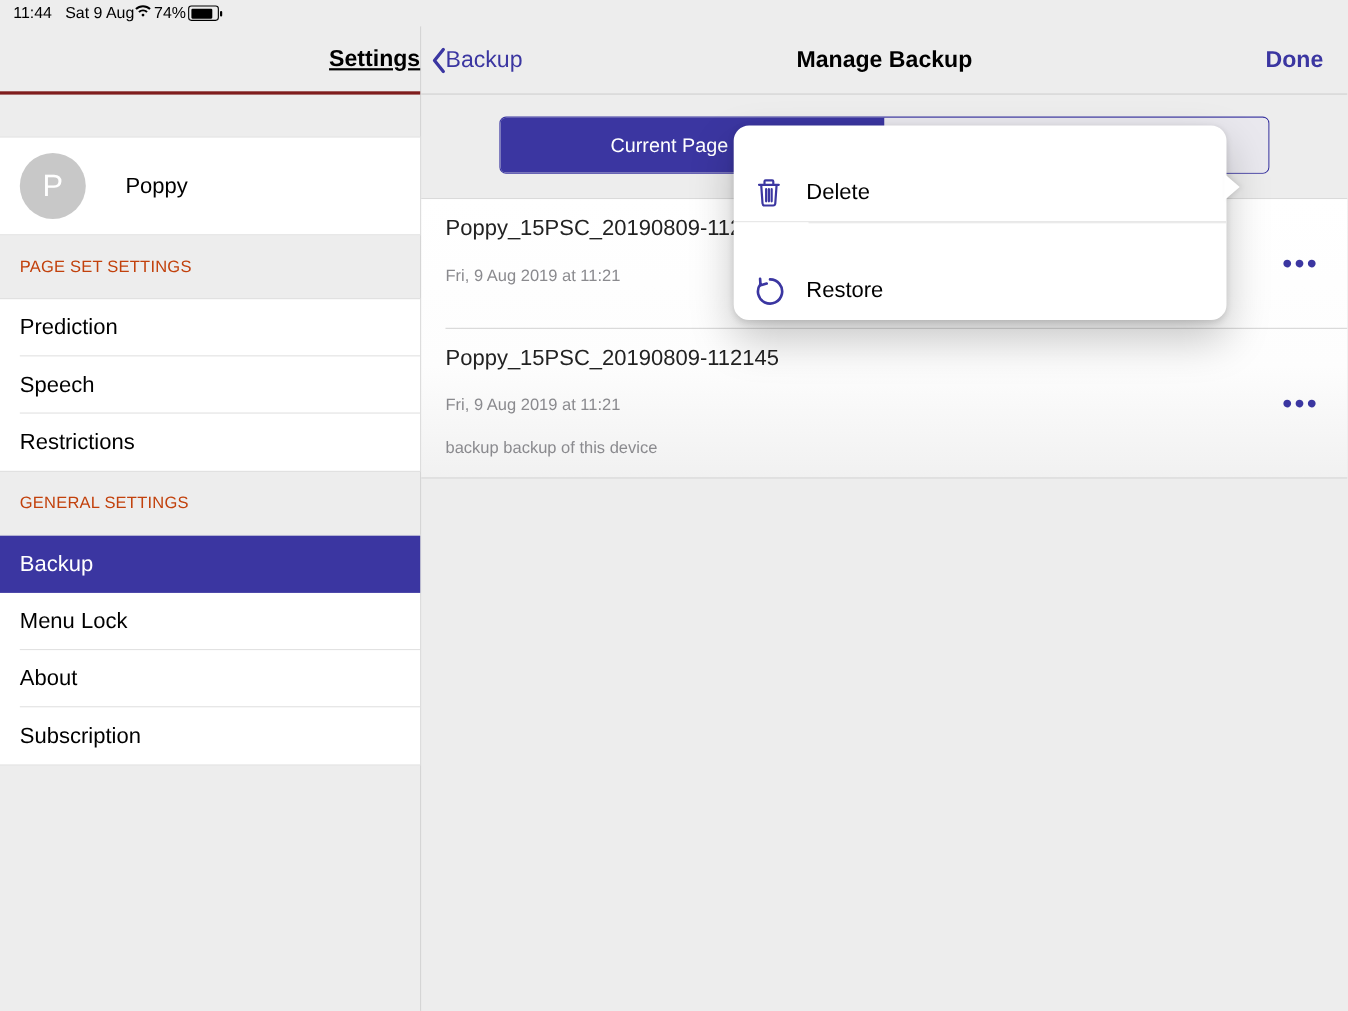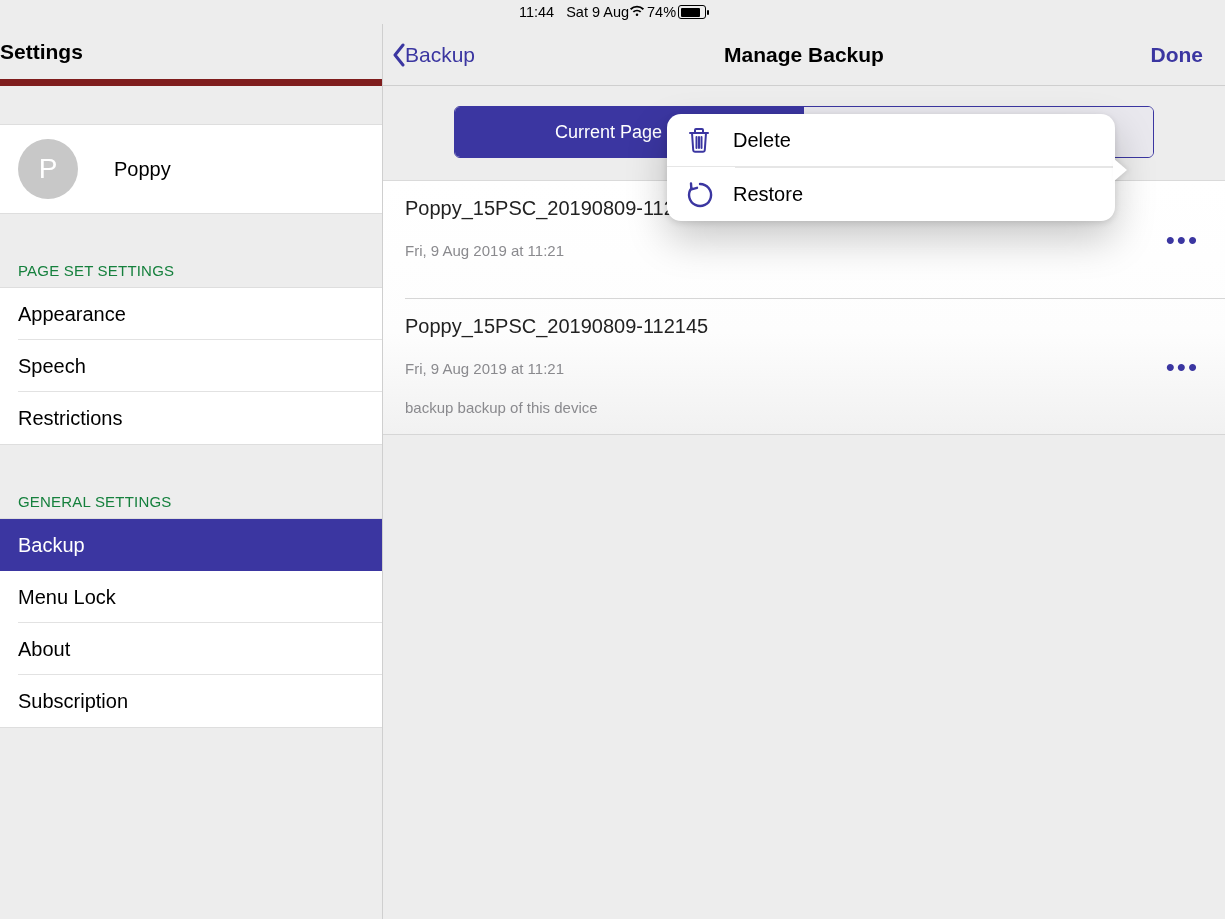--- a/index.html
+++ b/index.html
@@ -3,21 +3,21 @@
   <meta charset="utf-8">
   <style>
     * { margin: 0; padding: 0; box-sizing: border-box; font-family: -apple-system, BlinkMacSystemFont, "Segoe UI", Helvetica, Arial, sans-serif; }
     html, body { width: 1225px; height: 919px; background: #ededed; overflow: hidden; }
 
     
     .status-bar {
       height: 24px;
       display: flex;
       align-items: center;
-      justify-content: center;
+      justify-content: flex-start;
       padding: 0 12px;
       font-size: 14.5px;
       font-weight: 500;
       color: #000;
     }
     .status-left { display: flex; gap: 12px; }
     .status-right { display: flex; align-items: center; gap: 2px; }
 
     
     .split {
@@ -33,22 +33,23 @@
       flex: 1;
       background: #ededed;
       position: relative;
     }
 
     
     .sidebar-title-bar {
       height: 62px;
       display: flex;
       align-items: center;
-      justify-content: flex-start;
-      border-bottom: 7px solid #7f1d1d;
+      justify-content: flex-end;
+      border-bottom: 3px solid #7f1d1d;
+      text-decoration: underline;
     }
     .sidebar-title {
       font-size: 21px;
       font-weight: 600;
     }
 
     
     .profile-row {
       margin-top: 38px;
       background: #fff;
@@ -62,25 +63,24 @@
     .avatar {
       width: 60px; height: 60px; border-radius: 50%;
       background: #c8c8c8; color: #fff;
       display: flex; align-items: center; justify-content: center;
       font-size: 28px; font-weight: 500;
     }
     .profile-name { font-size: 20px; margin-left: 36px; }
 
     
     .section-header {
-      color: #15803d;
+      color: #c2410c;
       font-size: 15px;
       letter-spacing: 0.2px;
-      padding: 20px 0 8px 18px;
-      margin-top: 28px;
+      padding: 20px 0 20px 18px;
     }
 
     
     .list {
       background: #fff;
       border-top: 1px solid #dedede;
       border-bottom: 1px solid #dedede;
     }
     .list-item {
       height: 52px;
@@ -216,20 +216,21 @@
       border-left: 14px solid #fff;
       filter: drop-shadow(2px 0 2px rgba(0,0,0,0.08));
     }
     .popover-item {
       display: flex;
       align-items: center;
       height: 53px;
       padding: 0 18px;
       font-size: 20px;
       cursor: pointer;
+      margin-top: 35px;
     }
     .popover-item:not(:last-child) {
       border-bottom: 1px solid #e6e6e6;
       margin-left: 68px;
       padding-left: 0;
     }
     .popover-item:not(:last-child) { margin-left: 0; padding-left: 18px; }
     .popover .divider {
       height: 1px;
       background: #e6e6e6;
@@ -284,21 +285,21 @@
       <div class="sidebar-title">Settings</div>
     </div>
 
     <div class="profile-row">
       <div class="avatar">P</div>
       <div class="profile-name">Poppy</div>
     </div>
 
     <div class="section-header">PAGE SET SETTINGS</div>
     <div class="list">
-      <div class="list-item">Appearance</div>
+      <div class="list-item">Prediction</div>
       <div class="list-item">Speech</div>
       <div class="list-item">Restrictions</div>
     </div>
 
     <div class="section-header">GENERAL SETTINGS</div>
     <div class="list">
       <div class="list-item selected">Backup</div>
       <div class="list-item">Menu Lock</div>
       <div class="list-item">About</div>
       <div class="list-item">Subscription</div>

